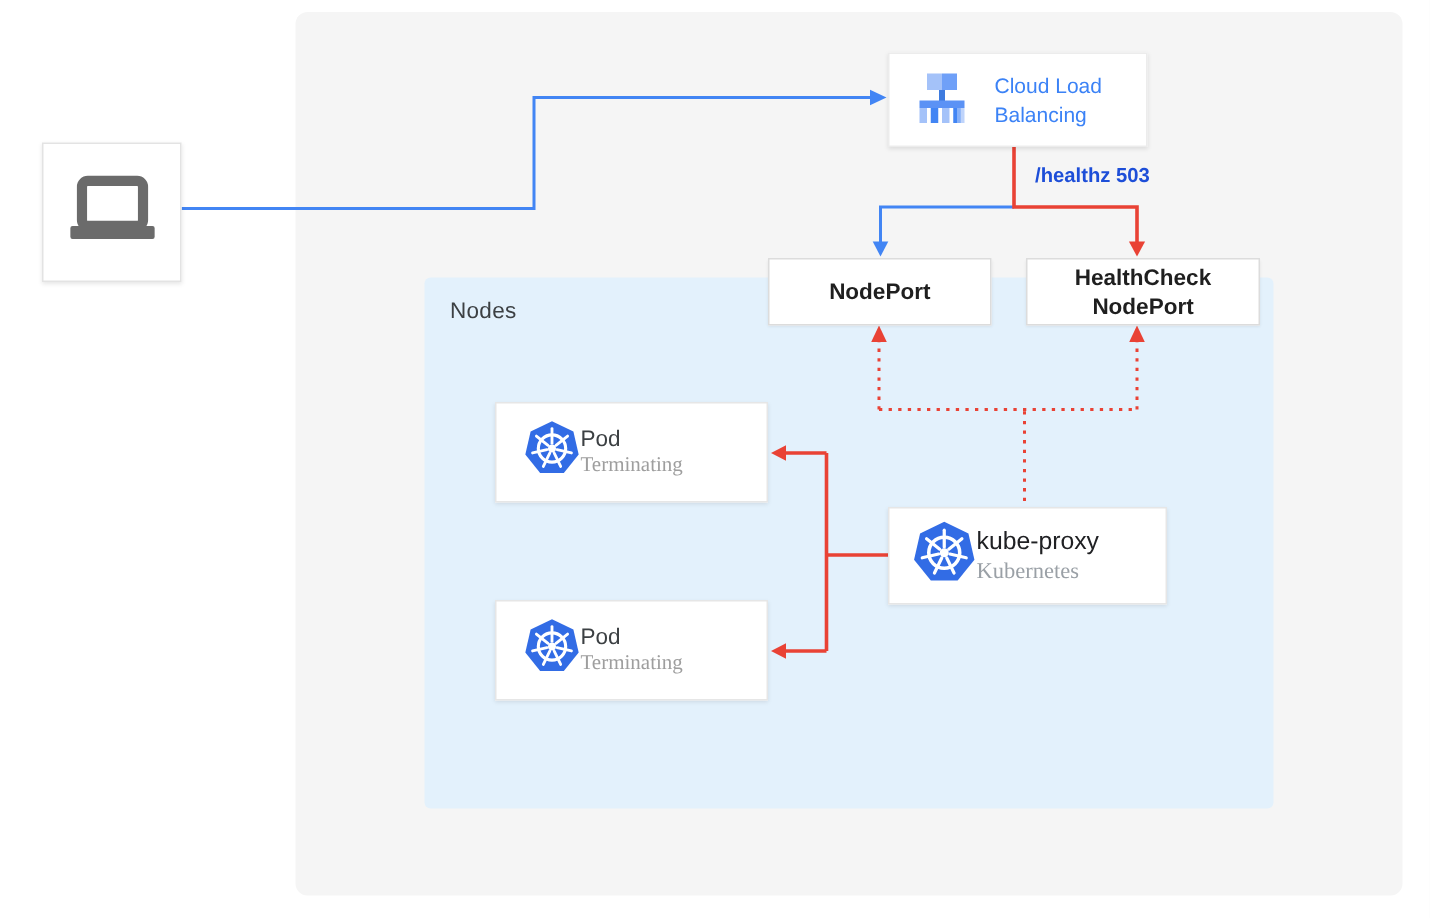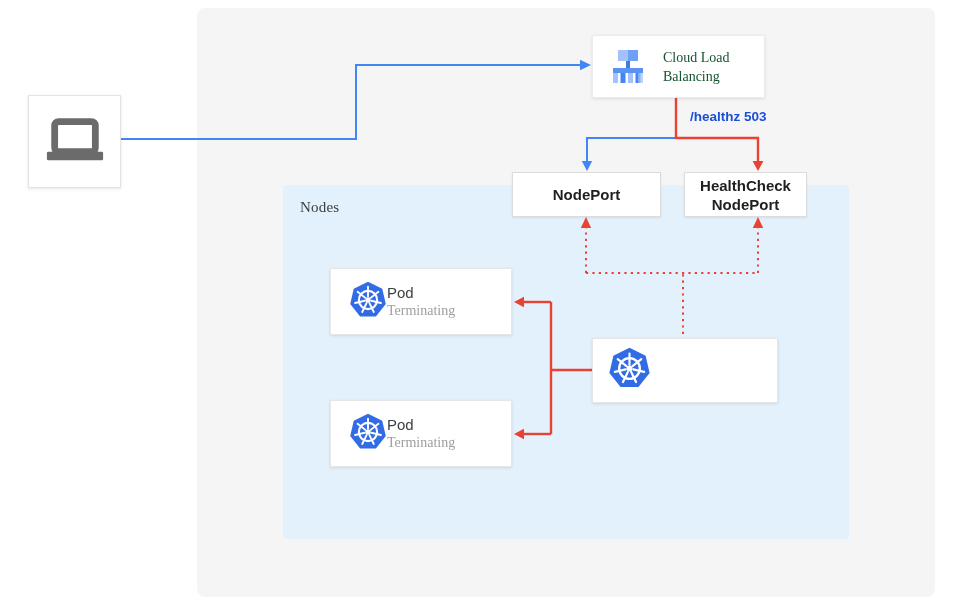--- a/index.html
+++ b/index.html
@@ -8,41 +8,41 @@
 
   .gray-panel {
     position: absolute; left: 197px; top: 8px; width: 738px; height: 589px;
     background: #f5f5f5; border-radius: 8px;
   }
   .nodes-panel {
     position: absolute; left: 283px; top: 185px; width: 566px; height: 354px;
     background: #e3f1fc; border-radius: 4px;
   }
   .nodes-label {
-    position: absolute; left: 300px; top: 199px; font-size: 15px; color: #3c4043; letter-spacing: .2px; font-family: Liberation Serif, serif;
+    position: absolute; left: 300px; top: 199px; font-size: 15px; color: #3c4043; letter-spacing: .2px;
   }
 
   .card {
     position: absolute; background: #ffffff; border: 1px solid #e3e3e3;
     box-shadow: 0 1px 3px rgba(0,0,0,.10); display: flex; align-items: center;
   }
 
   .laptop-card { left: 28px; top: 95px; width: 93px; height: 93px; justify-content: center; }
 
   .clb-card { left: 592px; top: 35px; width: 173px; height: 63px; padding-left: 13px; gap: 13px; border-color: #ececec; }
-  .clb-title { font-size: 14px; line-height: 19px; color: #14532d; width: 86px; font-family: Liberation Serif, serif; }
+  .clb-title { font-size: 14px; line-height: 19px; color: #3b82f6; width: 86px; }
 
   .port-card {
     position: absolute; background: #ffffff; border: 1px solid #dcdcdc;
     box-shadow: 0 1px 2px rgba(0,0,0,.08);
     display: flex; flex-direction: column; align-items: center; justify-content: center;
     font-weight: bold; font-size: 15px; color: #1f1f1f; line-height: 19px; text-align: center;
   }
   .nodeport-card { left: 512px; top: 172px; width: 149px; height: 45px; }
-  .healthcheck-card { left: 684px; top: 172px; width: 123px; height: 45px; align-items: center; }
+  .healthcheck-card { left: 684px; top: 172px; width: 156px; height: 45px; align-items: center; }
 
   .healthz-label {
     position: absolute; left: 690px; top: 109px; font-size: 13.5px; font-weight: bold; color: #1d4ed8;
   }
 
   .k8s-card { border-color: #e6e6e6; }
   .pod-card-1 { left: 330px; top: 268px; width: 182px; height: 67px; padding-left: 18px; }
   .pod-card-2 { left: 330px; top: 400px; width: 182px; height: 67px; padding-left: 18px; }
   .kubeproxy-card { left: 592px; top: 338px; width: 186px; height: 65px; padding-left: 15px; }
 
@@ -187,15 +187,19 @@
           <line x1="50" y1="41" x2="50" y2="15"></line>
           <line x1="57" y1="44.4" x2="77.4" y2="28.2"></line>
           <line x1="58.8" y1="52" x2="84.1" y2="57.8"></line>
           <line x1="53.9" y1="58.1" x2="65.2" y2="81.5"></line>
           <line x1="46.1" y1="58.1" x2="34.8" y2="81.5"></line>
           <line x1="41.2" y1="52" x2="15.9" y2="57.8"></line>
           <line x1="43" y1="44.4" x2="22.6" y2="28.2"></line>
         </g>
       </svg>
     </span>
+    <span class="card-text">
+      <span class="card-title">kube-proxy</span>
+      <span class="card-sub">Kubernetes</span>
+    </span>
   </div>
 
 </div>
 
 </body></html>

